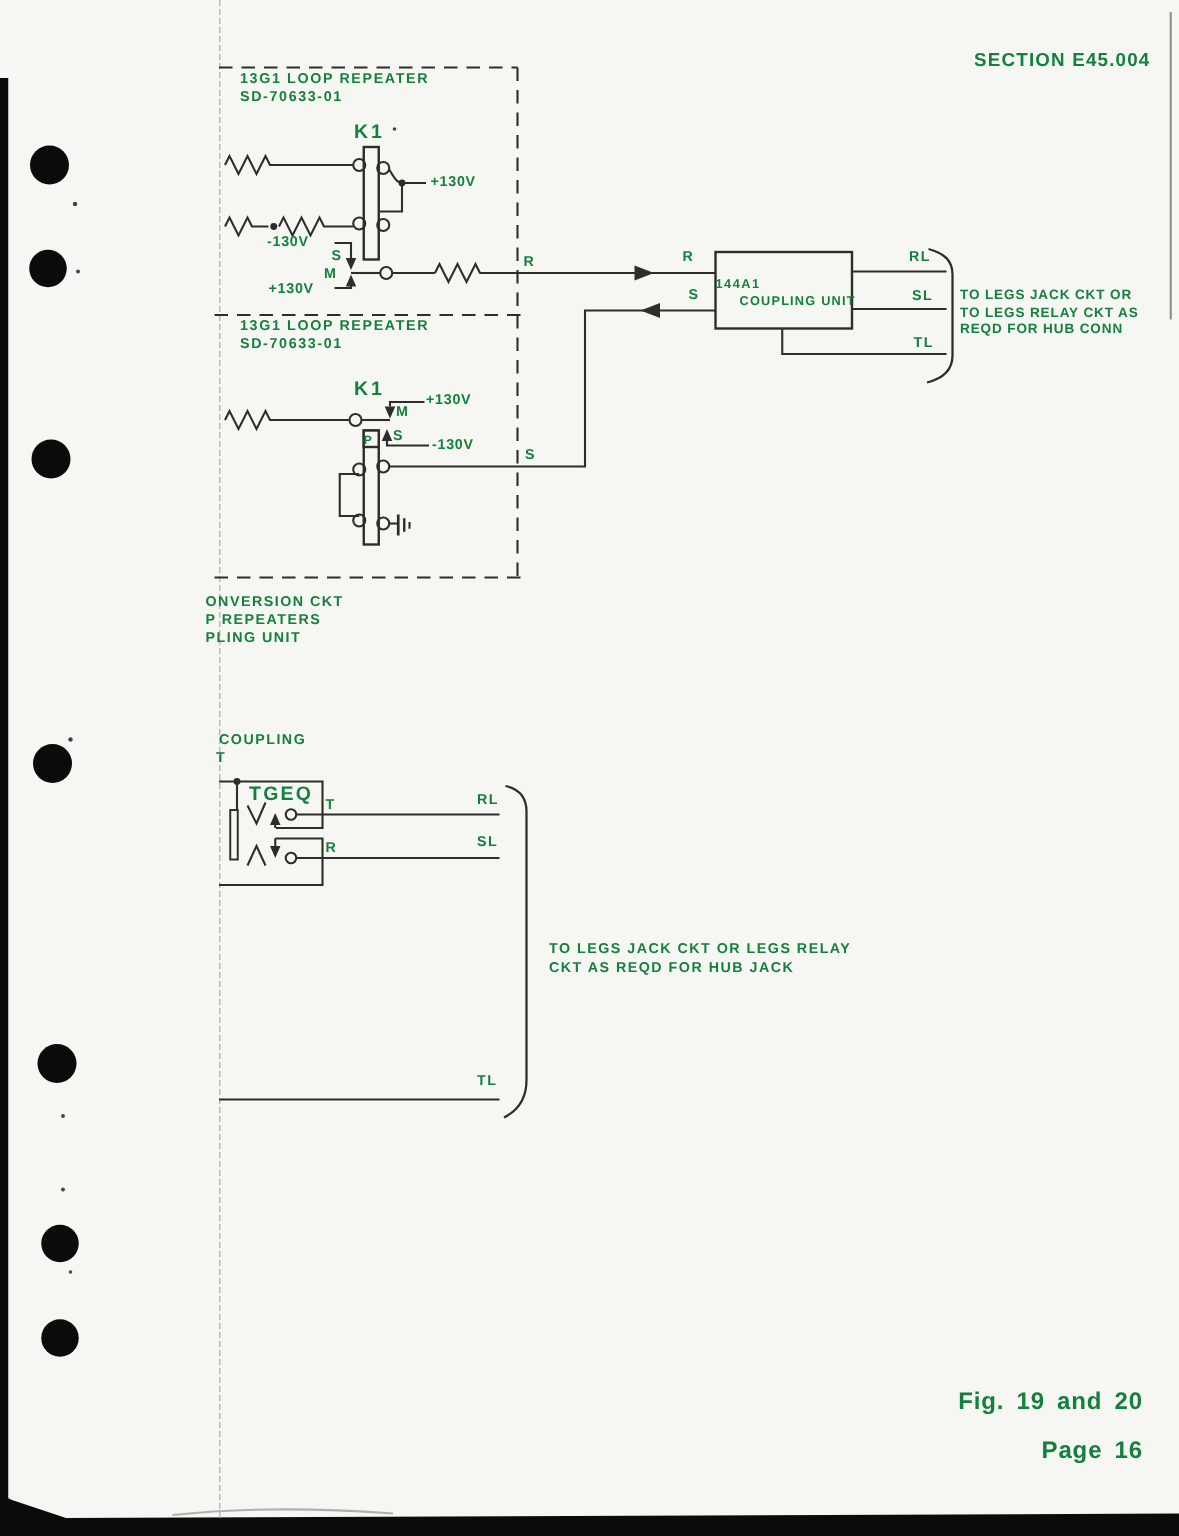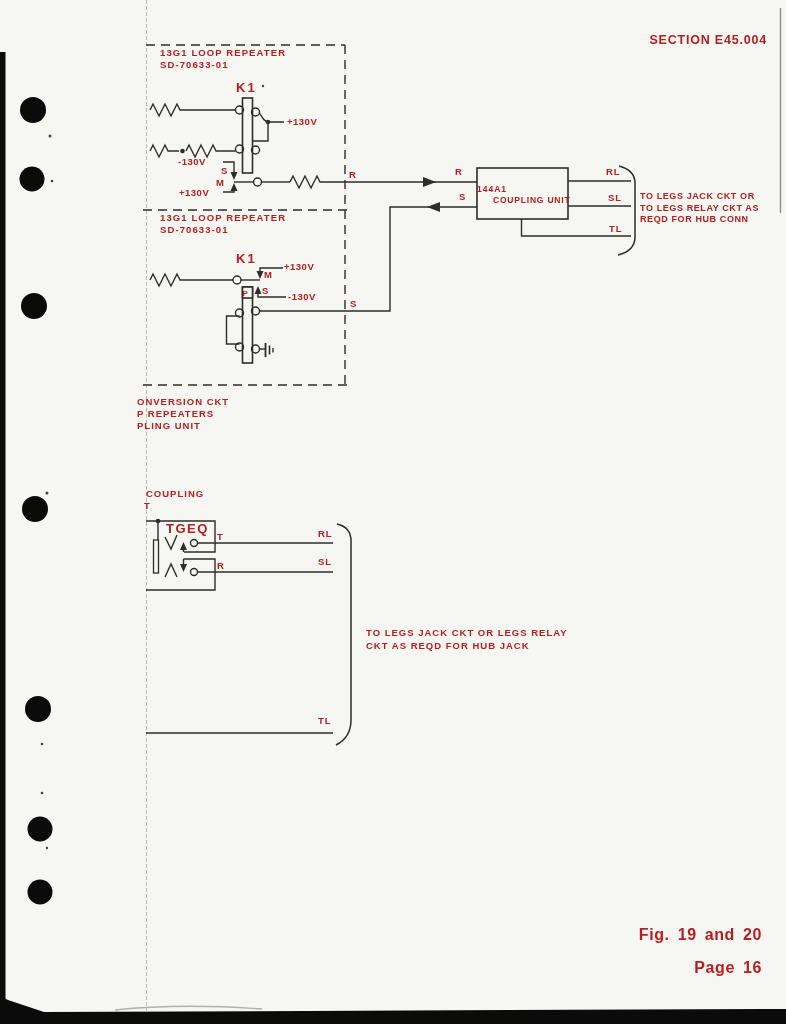--- a/index.html
+++ b/index.html
@@ -1,19 +1,19 @@
 <!DOCTYPE html>
 <html><head>
 <meta charset="utf-8">
 <style>
   html,body{margin:0;padding:0;background:#d8d8d4;}
   #scan{position:relative;width:786px;height:1024px;background:#f6f6f3;overflow:hidden;
         font-family:"Liberation Sans",sans-serif;}
   .t{position:absolute;font-family:"Liberation Sans",sans-serif;font-weight:bold;
-     color:#b91c1c;white-space:nowrap;letter-spacing:.5px;}
+     color:#15803d;white-space:nowrap;letter-spacing:.5px;}
   .f95{font-size:9.5px;}
   .f85{font-size:8.5px;}
   .title{font-size:9.5px;letter-spacing:1.1px;}
   .k1{font-size:13px;letter-spacing:2px;}
   .sec{font-size:12.5px;letter-spacing:.8px;}
   .foot{font-size:16px;letter-spacing:.6px;word-spacing:3px;}
   .lead{font-size:9.5px;letter-spacing:1px;}
   .note{font-size:9px;line-height:11.5px;letter-spacing:.6px;}
   .note2{font-size:9.5px;line-height:13px;letter-spacing:1px;}
   .cap{font-size:9.5px;line-height:12px;letter-spacing:1px;}

